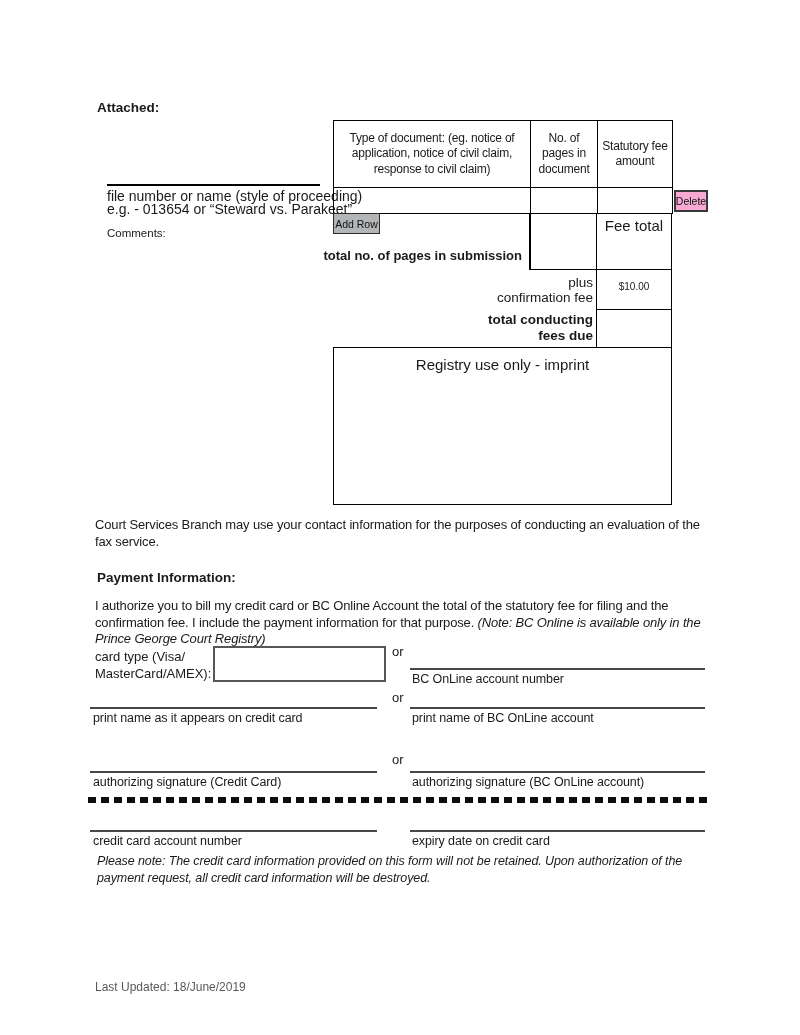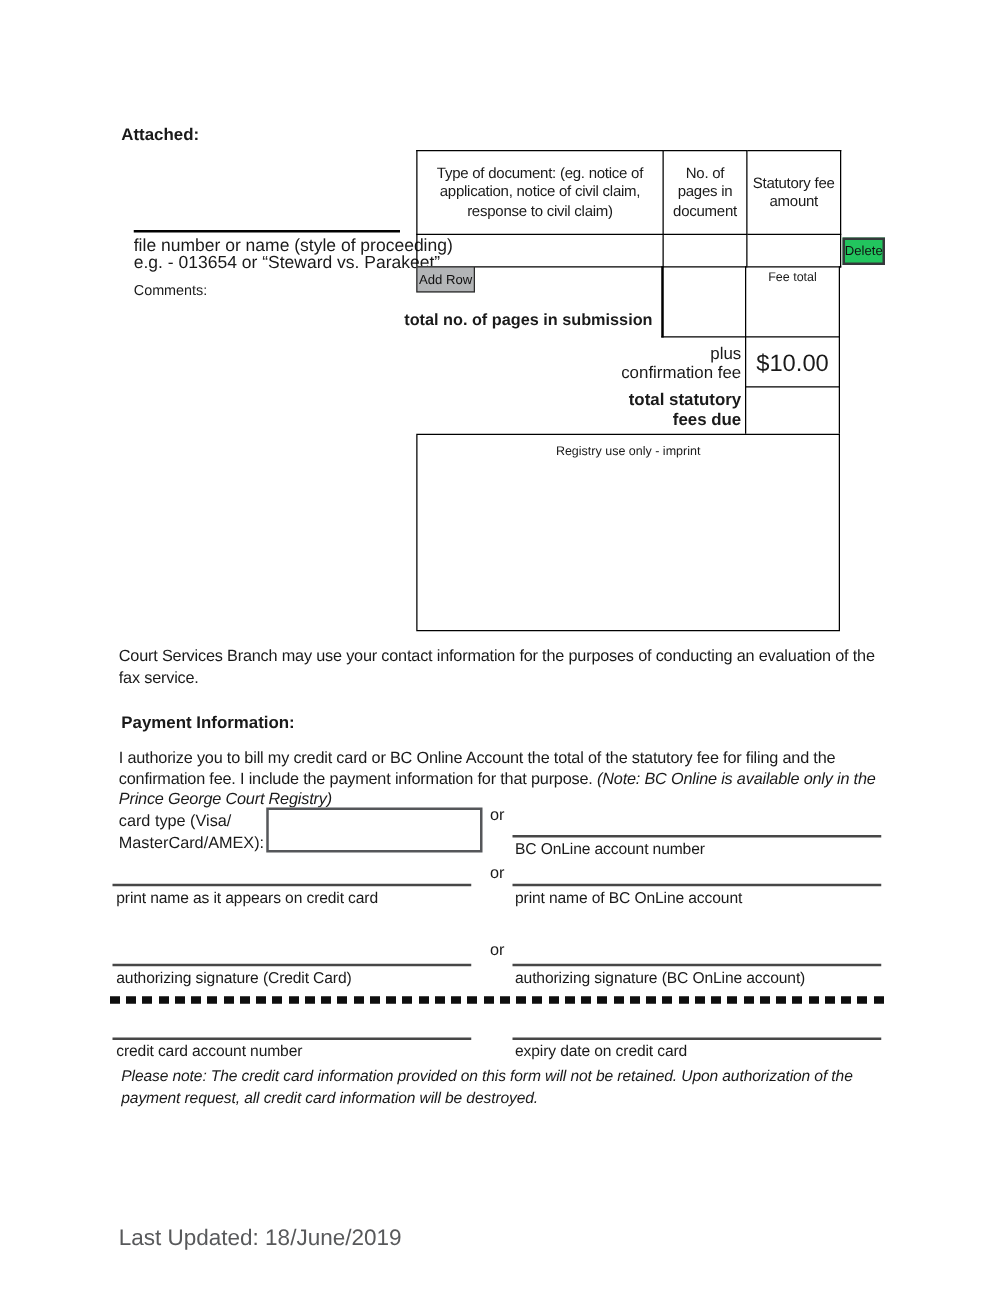--- a/index.html
+++ b/index.html
@@ -23,39 +23,39 @@
   .hline { position:absolute; height:1.5px; background:#000; }
 
   .registry-box { position:absolute; left:333px; top:347px; width:339px; height:158px;
     border:1.5px solid #000; box-sizing:border-box; }
 
   .btn {
     position:absolute; box-sizing:border-box; font-family:"Liberation Sans",sans-serif;
     display:flex; align-items:center; justify-content:center; cursor:default;
   }
   .btn-delete { left:674px; top:190px; width:34px; height:22px; font-size:10.5px;
-    background:#22c55e; border:2px solid #36383b; color:#111; }
+    background:#f9a8d4; border:2px solid #36383b; color:#111; }
   .btn-addrow { left:333px; top:213px; width:47px; height:21px; font-size:10.5px;
     background:#b3b5b7; border:1.5px solid #2a2a2a; color:#111; }
 
-  .small { font-size:10px; }
+  .small { font-size:15px; }
   .label-sm { font-size:14px; }
   .body-txt { font-size:13px; letter-spacing:-0.15px; line-height:16.5px; }
 
   .field-line { position:absolute; height:2px; background:#474747; }
   .field-label { position:absolute; font-size:12.5px; letter-spacing:-0.1px; }
   .or { position:absolute; font-size:13px; }
 
   .dashed-line { position:absolute; left:88px; top:797px; width:622px; height:6px;
     background:repeating-linear-gradient(90deg,#0e0e0e 0 8px,transparent 8px 13px); }
 
   .card-box { position:absolute; left:213px; top:646px; width:173px; height:36px;
     border:2px solid #55575a; box-sizing:border-box; background:#fff; }
 
-  .footer-txt { position:absolute; left:95px; top:980px; font-size:18px; color:#58595b; }
+  .footer-txt { position:absolute; left:95px; top:980px; font-size:12px; color:#58595b; }
 </style>
 </head>
 <body>
 
 <div class="page">
 
   <div class="abs b" style="left:97px; top:100px; font-size:13.5px;">Attached:</div>
 
   <div class="hline" style="left:107px; top:184px; width:213px;"></div>
   <div class="abs label-sm" style="left:107px; top:188px;">file number or name (style of proceeding)</div>
@@ -95,24 +95,24 @@
   <div class="abs" style="left:531px; top:214px; width:63px; height:53px;"></div>
 
   <div class="abs small center" style="left:597px; top:217px; width:74px;">Fee total</div>
 
   <div class="abs b right" style="left:200px; top:248px; width:322px; font-size:13px;">total no. of pages in submission</div>
 
   <div class="abs right" style="left:400px; top:275px; width:193px; font-size:13.5px; line-height:15px;">
     <div>plus</div>
     <div>confirmation fee</div>
   </div>
-  <div class="abs center" style="left:597px; top:281px; width:74px; font-size:19px;">$10.00</div>
+  <div class="abs center" style="left:597px; top:281px; width:74px; font-size:10px;">$10.00</div>
 
   <div class="abs b right" style="left:400px; top:312px; width:193px; font-size:13.5px; line-height:15.5px;">
-    <div>total statutory</div>
+    <div>total conducting</div>
     <div>fees due</div>
   </div>
 
   <div class="registry-box">
     <div class="small center" style="margin-top:8px;">Registry use only - imprint</div>
   </div>
 
   <div class="abs body-txt" style="left:95px; top:517px; width:610px;">Court Services Branch may use your contact information for the purposes of conducting an evaluation of the fax service.</div>
 
   <div class="abs b" style="left:97px; top:570px; font-size:13.5px;">Payment Information:</div>

